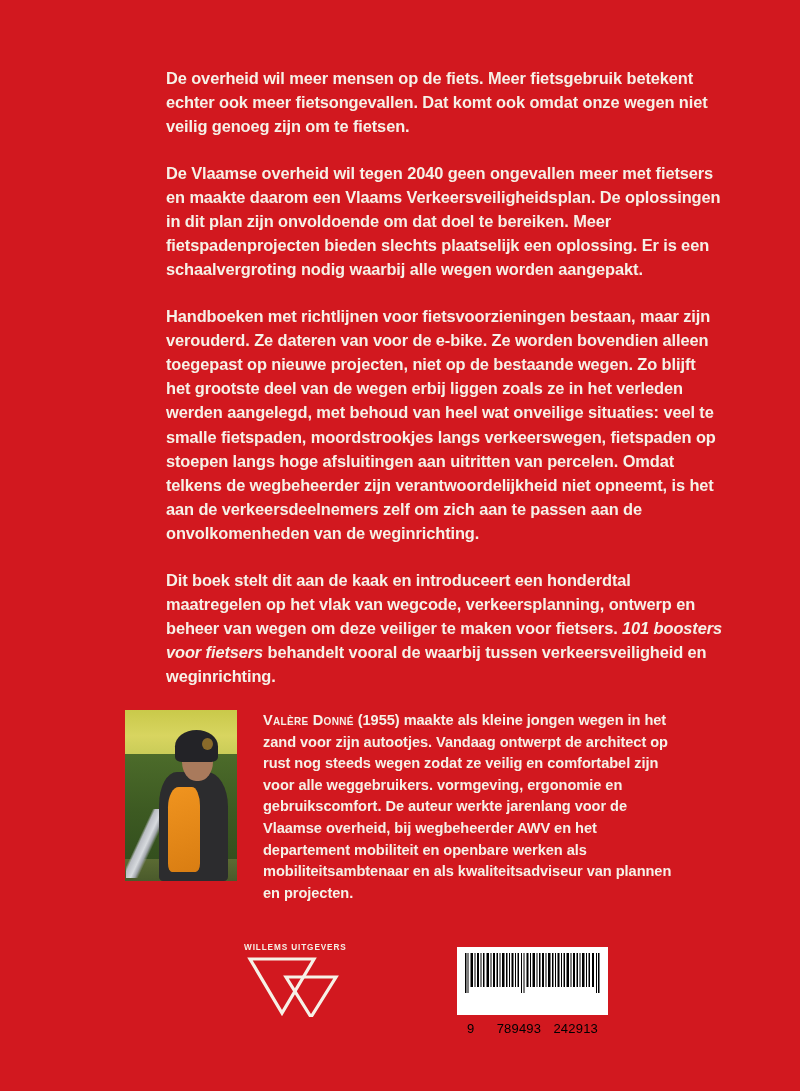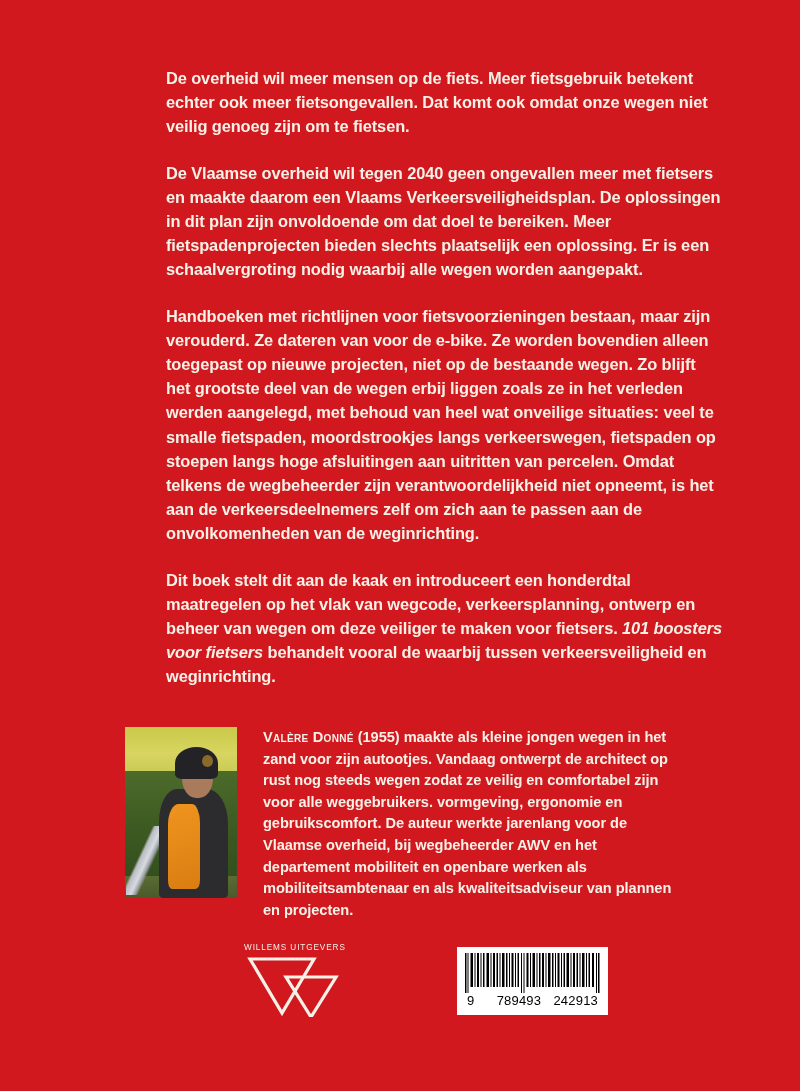--- a/index.html
+++ b/index.html
@@ -40,21 +40,21 @@
   .para em,
   .italic-title {
     font-style: italic;
     font-weight: bold;
   }
 
   
   .author-block {
     position: absolute;
     left: 125px;
-    top: 727px;
+    top: 710px;
     width: 556px;
     display: flex;
     align-items: flex-start;
   }
   .author-photo {
     flex: 0 0 auto;
     width: 112px;
     height: 171px;
     position: relative;
     overflow: hidden;
@@ -151,21 +151,21 @@
   .publisher-logo {
     position: absolute;
     left: 244px;
     top: 943px;
     width: 96px;
     height: 75px;
   }
   .logo-wordmark {
     color: #f6f1e7;
     font-size: 8.2px;
-    font-weight: normal;
+    font-weight: bold;
     letter-spacing: 0.9px;
     text-align: center;
     line-height: 10px;
     white-space: nowrap;
   }
   .logo-marks {
     position: relative;
     width: 96px;
     height: 62px;
     margin-top: 2px;
@@ -193,21 +193,21 @@
     justify-content: space-between;
     align-items: baseline;
     color: #000000;
     font-family: "Liberation Sans", sans-serif;
     font-size: 13px;
     line-height: 14px;
     padding: 1px 2px 0 2px;
     letter-spacing: 0.2px;
   }
   .bc-grp-left  { margin-left: 0px; }
-  .bc-grp-mid   { margin-left: 10px; }
+  .bc-grp-mid   { margin-left: 10px; margin-top: 28px; }
   .bc-grp-right { }
 </style>
 </head>
 <body>
 
 <div class="page">
 
   <div class="blurb">
     <p class="para">De overheid wil meer mensen op de fiets. Meer fietsgebruik betekent echter ook meer fietsongevallen. Dat komt ook omdat onze wegen niet veilig genoeg zijn om te fietsen.</p>
     <p class="para">De Vlaamse overheid wil tegen 2040 geen ongevallen meer met fietsers en maakte daarom een Vlaams Verkeersveiligheidsplan. De oplossingen in dit plan zijn onvoldoende om dat doel te bereiken. Meer fietspadenprojecten bieden slechts plaatselijk een oplossing. Er is een schaalvergroting nodig waarbij alle wegen worden aangepakt.</p>

